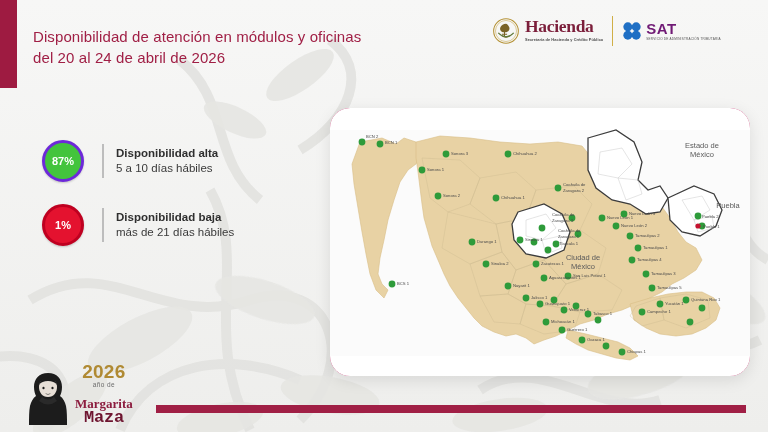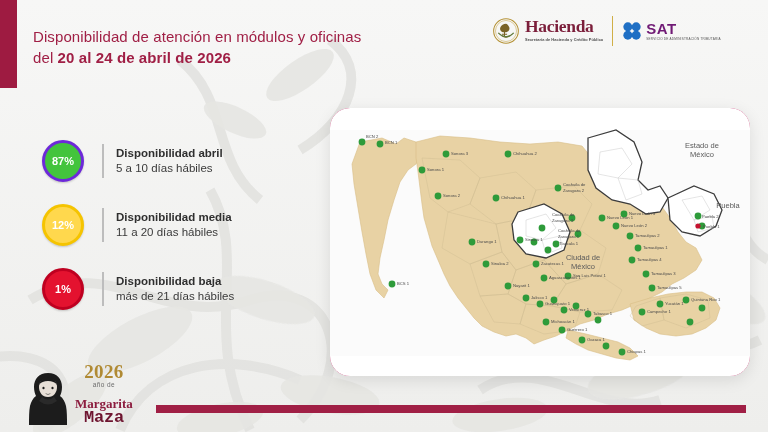--- a/index.html
+++ b/index.html
@@ -17,21 +17,21 @@
 
   
   .left-stripe{position:absolute;left:0;top:0;width:17px;height:88px;background:#9e1b41;}
 
   
   .header-title{
     position:absolute;left:33px;top:26px;width:430px;
     color:#a01f45;font-size:15px;line-height:1.42;letter-spacing:.1px;
   }
   .header-title .ln2{display:block;}
-  .header-title b{font-weight:700;}
+  .header-title b{font-weight:400;}
 
   
   .logos{position:absolute;left:493px;top:12px;height:38px;display:flex;align-items:center;gap:9px;}
   .hacienda{display:flex;align-items:flex-start;gap:6px;}
   .eagle{width:26px;height:26px;flex:none;}
   .hac-text{display:flex;flex-direction:column;line-height:1;}
   .hac-word{font-size:17.5px;font-weight:700;color:#7b1e3a;letter-spacing:-.3px;font-family:"Liberation Serif",serif;}
   .hac-sub{font-size:3.9px;font-weight:700;color:#4a4a4a;letter-spacing:.06px;margin-top:2.5px;}
   .logo-div{width:1px;height:30px;background:#c9a227;opacity:.85;}
   .sat{display:flex;align-items:center;gap:4px;}
@@ -63,21 +63,21 @@
     background:#be185d;border-radius:20px;
     box-shadow:0 4px 16px rgba(0,0,0,.10);
     overflow:hidden;
   }
   .map-card svg{position:absolute;left:0;top:0;width:420px;height:268px;}
 
   
   .mm{position:absolute;left:26px;top:362px;display:flex;align-items:flex-end;gap:5px;}
   .mm-portrait{width:44px;height:60px;flex:none;}
   .mm-text{display:flex;flex-direction:column;align-items:center;line-height:1;padding-bottom:3px;}
-  .mm-year{font-size:19px;font-weight:700;color:#b08a33;font-family:Liberation Serif, serif;letter-spacing:.3px;}
+  .mm-year{font-size:19px;font-weight:700;color:#b08a33;font-family:Liberation Sans, sans-serif;letter-spacing:.3px;}
   .mm-anio{font-size:6.5px;color:#6b6b6b;letter-spacing:.4px;margin-top:1px;}
   .mm-n1{font-size:13px;font-weight:700;color:#8c1d3f;font-family:"Liberation Serif",serif;margin-top:8px;}
   .mm-n2{font-size:17px;font-weight:700;color:#6e1530;font-family:Liberation Mono, monospace;letter-spacing:-.2px;margin-top:-1px;}
 
   
   .bottom-bar{position:absolute;left:156px;top:405px;width:590px;height:8px;background:#a01f45;}
 </style>
 </head>
 <body>
 
@@ -163,33 +163,25 @@
     </div>
 
   </div>
 
   <div class="legend">
 
     <div class="leg-item">
       <div class="dot green">87%</div>
       <div class="leg-div"></div>
       <div class="leg-text">
-        <span class="leg-title">Disponibilidad abril</span>
+        <span class="leg-title">Disponibilidad alta</span>
         <span class="leg-sub">5 a 10 días hábiles</span>
       </div>
     </div>
 
-    <div class="leg-item">
-      <div class="dot yellow">12%</div>
-      <div class="leg-div"></div>
-      <div class="leg-text">
-        <span class="leg-title">Disponibilidad media</span>
-        <span class="leg-sub">11 a 20 días hábiles</span>
-      </div>
-    </div>
 
     <div class="leg-item">
       <div class="dot red">1%</div>
       <div class="leg-div"></div>
       <div class="leg-text">
         <span class="leg-title">Disponibilidad baja</span>
         <span class="leg-sub">más de 21 días hábiles</span>
       </div>
     </div>
 

